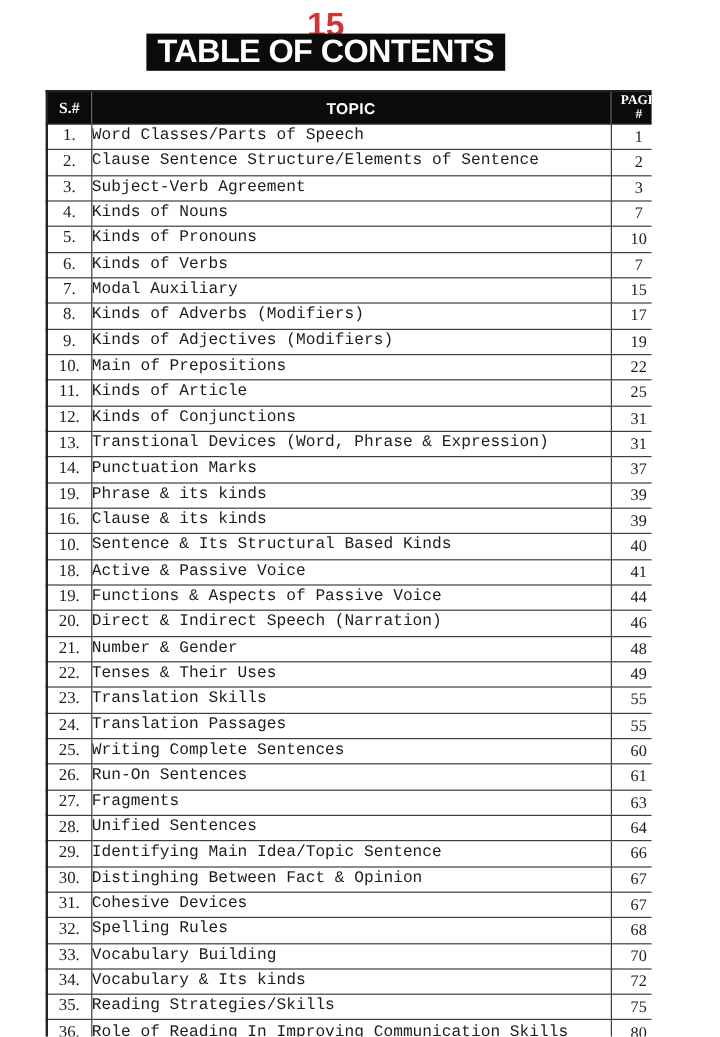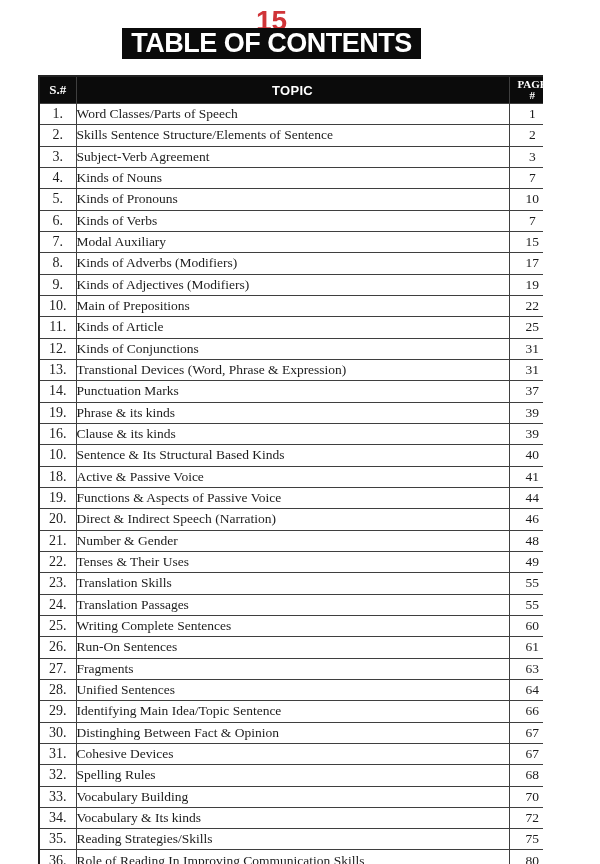--- a/index.html
+++ b/index.html
@@ -101,20 +101,21 @@
     border-color: #4d4d4d;
     border-width: 1.3px;
   }
   td.cell-serial {
     text-align: center;
     font-size: 14px;
   }
   td.cell-topic {
     text-align: left;
     padding-left: 10px;
+    font-family: Liberation Mono, monospace;
   }
   td.cell-page {
     text-align: center;
   }
 </style>
 </head>
 <body>
 
 <div class="page">
 
@@ -141,21 +142,21 @@
       </tr>
     </thead>
     <tbody>
         <tr>
           <td class="cell-serial">1.</td>
           <td class="cell-topic">Word Classes/Parts of Speech</td>
           <td class="cell-page">1</td>
         </tr>
         <tr>
           <td class="cell-serial">2.</td>
-          <td class="cell-topic">Skills Sentence Structure/Elements of Sentence</td>
+          <td class="cell-topic">Clause Sentence Structure/Elements of Sentence</td>
           <td class="cell-page">2</td>
         </tr>
         <tr>
           <td class="cell-serial">3.</td>
           <td class="cell-topic">Subject-Verb Agreement</td>
           <td class="cell-page">3</td>
         </tr>
         <tr>
           <td class="cell-serial">4.</td>
           <td class="cell-topic">Kinds of Nouns</td>

